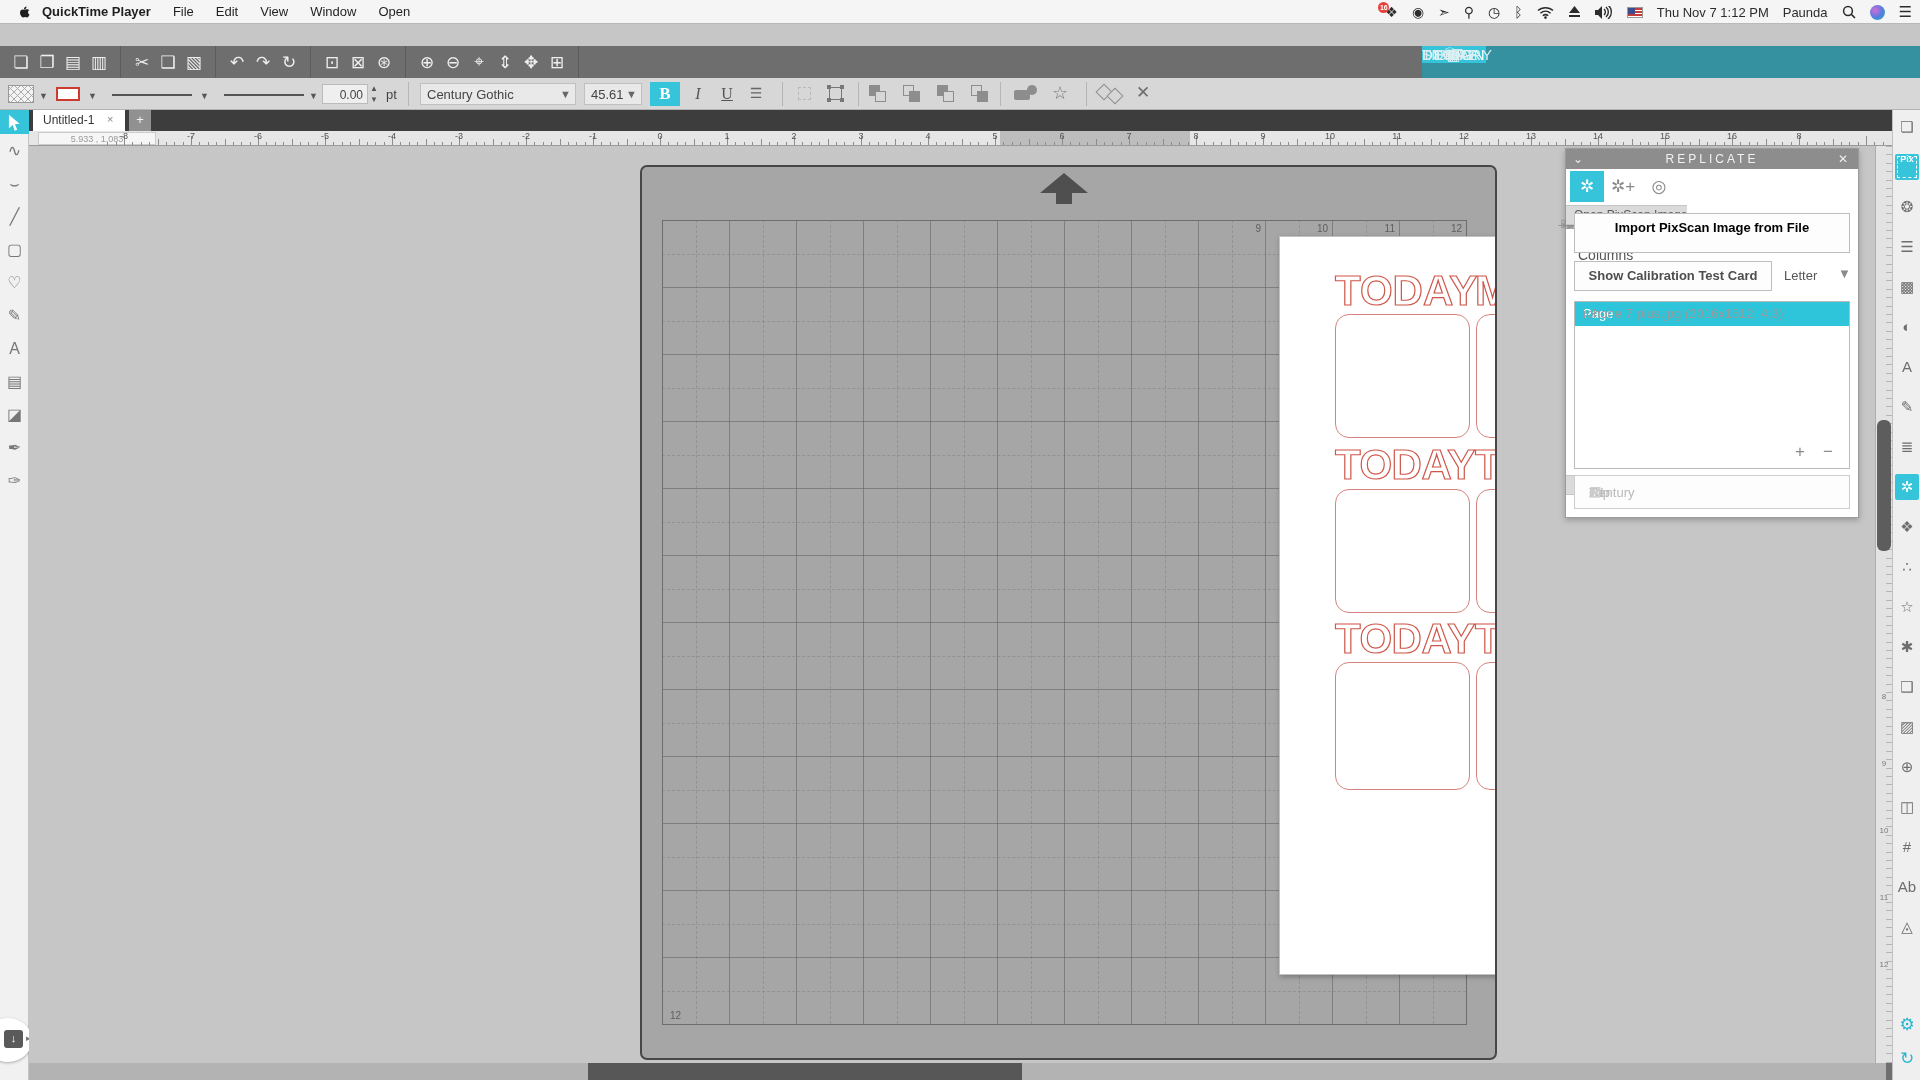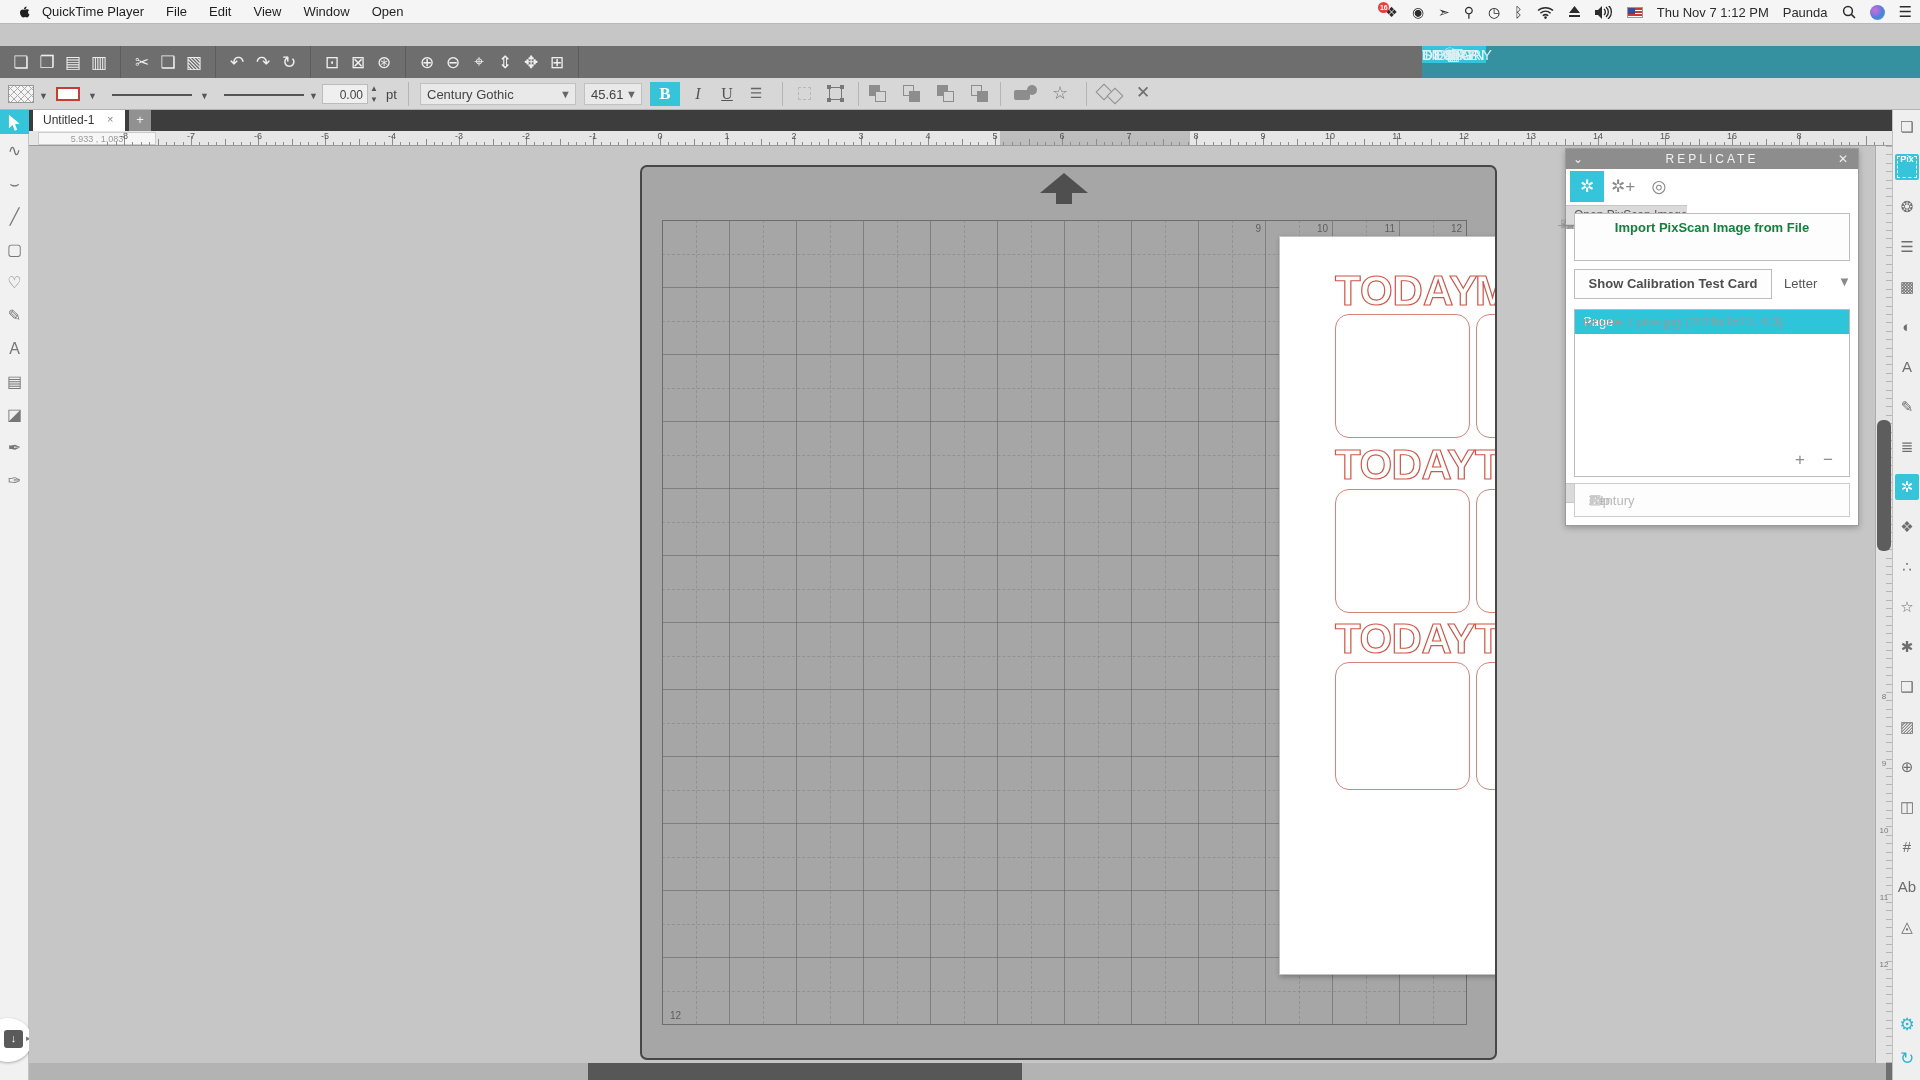--- a/index.html
+++ b/index.html
@@ -4,21 +4,21 @@
 <style>
   html,body{margin:0;padding:0;background:#222;}
   #screen{position:relative;width:1920px;height:1080px;overflow:hidden;
     font-family:"Liberation Sans",sans-serif;background:#c6c6c6;-webkit-font-smoothing:antialiased;}
   #screen *{position:absolute;box-sizing:border-box;}
 
   
   #menubar{left:0;top:0;width:1920px;height:24px;background:#f5f5f5;border-bottom:1px solid #b9b9b9;
     display:flex;align-items:center;font-size:13px;color:#1f1f1f;}
   #menubar .mi{position:static;margin:0 11px;white-space:nowrap;}
-  #menubar .appname{font-weight:400;}
+  #menubar .appname{font-weight:700;}
   #apple-logo{position:static;margin-left:18px;width:13px;height:15px;}
   #status-area{left:auto;right:8px;top:0;height:24px;display:flex;align-items:center;gap:14px;color:#2c2c2c;}
   #status-area>*{position:static;}
   .sticon{font-size:14px;line-height:24px;position:relative!important;}
   .badge{position:absolute;left:-7px;top:2px;width:11px;height:11px;border-radius:50%;background:#e8413c;
     color:#fff;font-size:7px;line-height:11px;text-align:center;font-weight:700;}
   #flag-icon{width:16px;height:11px;background:repeating-linear-gradient(#c53b37 0 1.6px,#fff 1.6px 3.2px);position:relative!important;border:1px solid #999;}
   #flag-icon:before{content:"";position:absolute;left:0;top:0;width:7px;height:6px;background:#3c4c8c;}
   #siri-icon{width:15px;height:15px;border-radius:50%;background:radial-gradient(circle at 35% 35%,#d66bd8,#4d7fe0 55%,#37c3a0);}
   #clock,#menubar-user{font-size:13px;}
@@ -141,22 +141,22 @@
   #panel-tabs{position:relative;height:36px;background:#fff;}
   .ptab{top:2px;width:34px;height:31px;text-align:center;font-size:17px;color:#8a8a8a;line-height:31px;}
   .ptab.active{background:#35c4da;color:#fff;}
   .secbar{position:relative;height:20px;background:#dadada;border-top:1px solid #c6c6c6;
      border-bottom:1px solid #c6c6c6;font-size:12px;color:#5a5a5a;line-height:19px;padding-left:8px;}
   .prow{position:relative;height:38px;}
   .prow .plabel{left:12px;top:10px;font-size:14px;color:#555;}
   .prow .pbtns{right:10px;left:auto;top:5px;display:flex;gap:5px;}
   .pibtn{position:static;min-width:30px;height:27px;color:#8f8f8f;font-size:12px;text-align:center;
      line-height:27px;white-space:nowrap;letter-spacing:-1px;}
-  #import-btn{position:relative;margin:8px 8px 4px 8px;height:48px;border:1px solid #bdbdbd;background:#fdfdfd;
-     text-align:center;font-weight:700;color:#15803d;line-height:28px;width:auto;}
+  #import-btn{position:relative;margin:8px 8px 4px 8px;height:40px;border:1px solid #bdbdbd;background:#fdfdfd;
+     text-align:center;font-weight:700;color:#000000;line-height:28px;width:auto;}
   #calib-row{position:relative;height:40px;}
   #calib-btn{left:8px;top:4px;width:198px;height:30px;border:1px solid #bdbdbd;background:#fdfdfd;
      text-align:center;font-weight:700;color:#4e4e4e;line-height:28px;}
   #paper-size{left:218px;top:11px;color:#555;font-size:13px;}
   #paper-arrow{left:272px;top:9px;color:#8a8a8a;font-size:13px;}
   #pix-list{position:relative;margin:4px 8px 6px 8px;height:168px;border:1px solid #bbb;background:#fff;width:auto;}
   .pli{position:relative;height:24px;line-height:24px;padding-left:8px;color:#9a9a9a;width:100%;}
   .pli.selected{background:#2ec4d9;color:#fff;}
   #list-add{right:44px;left:auto;bottom:6px;top:auto;font-size:17px;color:#8a8a8a;}
   #list-remove{right:16px;left:auto;bottom:6px;top:auto;font-size:17px;color:#8a8a8a;}

